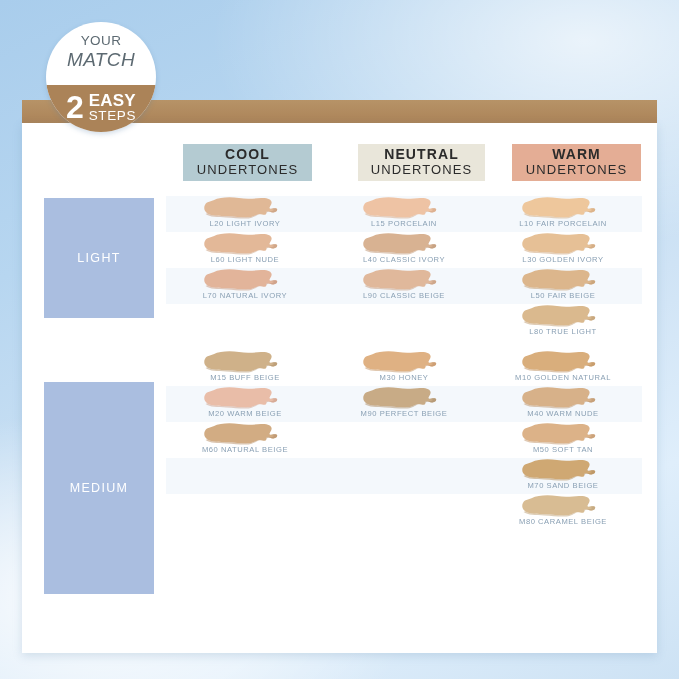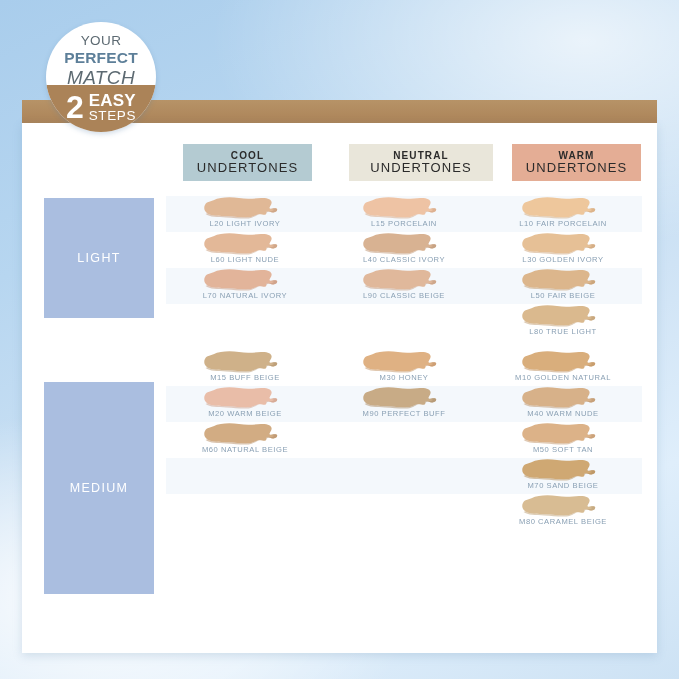--- a/index.html
+++ b/index.html
@@ -62,21 +62,21 @@
   .badge .num{font-size:32px;font-weight:bold;line-height:.9;}
   .badge .stk{text-align:left;line-height:1.0;}
   .badge .s1{font-size:17px;font-weight:bold;letter-spacing:.2px;}
   .badge .s2{font-size:13.5px;letter-spacing:.6px;}
   
   .colhdr{
     position:absolute;height:37px;
     display:flex;flex-direction:column;align-items:center;justify-content:center;
     color:#2b2b2b;line-height:1.12;
   }
-  .colhdr .l1{font-size:10px;font-weight:bold;letter-spacing:1.1px;}
+  .colhdr .l1{font-size:14px;font-weight:bold;letter-spacing:1.1px;}
   .colhdr .l2{font-size:13px;letter-spacing:1.1px;}
   
   .grp{
     position:absolute;left:44px;width:110px;background:#aabee0;
     display:flex;align-items:center;justify-content:center;
     color:#ffffff;font-size:12.5px;letter-spacing:1.3px;
   }
   
   .gridwrap{position:absolute;left:166px;top:196px;width:476px;}
   .row{position:relative;height:36px;}
@@ -107,37 +107,36 @@
   <div class="hdr">
   </div>
 
   <div class="band"></div>
 
   <div class="card"></div>
 
   <div class="badge">
     <div class="top">
       <div class="b1">YOUR</div>
-      <div class="b2">PERFECT</div>
       <div class="b3">MATCH</div>
     </div>
     <div class="bot">
       <div class="num">2</div>
       <div class="stk">
         <div class="s1">EASY</div>
         <div class="s2">STEPS</div>
       </div>
     </div>
   </div>
 
   <div class="colhdr" id="ch0" style="left: 183px; top: 144px; width: 129px; background: rgb(180, 203, 210);">
     <div class="l1">COOL</div>
     <div class="l2">UNDERTONES</div>
   </div>
-  <div class="colhdr" id="ch1" style="left: 349px; top: 144px; width: 144px; background: rgb(233, 230, 218);">
+  <div class="colhdr" id="ch1" style="left: 358px; top: 144px; width: 127px; background: rgb(233, 230, 218);">
     <div class="l1">NEUTRAL</div>
     <div class="l2">UNDERTONES</div>
   </div>
   <div class="colhdr" id="ch2" style="left: 512px; top: 144px; width: 129px; background: rgb(228, 173, 149);">
     <div class="l1">WARM</div>
     <div class="l2">UNDERTONES</div>
   </div>
 
   <div class="grp" id="grp-light" style="top: 198px; height: 120px; background: rgb(170, 190, 224);">LIGHT</div>
   <div class="grp" id="grp-medium" style="top: 382px; height: 212px; background: rgb(170, 190, 224);">MEDIUM</div>
@@ -298,21 +297,21 @@
           <div class="shname">M20 WARM BEIGE</div>
         </div>
         <div class="cell c1">
           <div class="swatch">
             <svg viewBox="0 0 84 22" preserveAspectRatio="none" aria-hidden="true">
               <path d="M10.5 3.2 C17 0.2 27 -0.4 36 1.1 C45 2.6 52 1.4 58 1.0 C64.5 0.6 69 2.4 68.6 6.0 C68.3 8.6 66.0 10.0 66.6 11.3 C67.4 12.9 71.5 10.4 73.4 11.6 C75.6 13.0 73.0 15.6 70.0 15.4 C67.3 15.2 65.2 13.6 63.8 14.4 C62.6 15.1 64.2 16.8 62.6 17.6 C61.0 18.4 58.6 17.0 56.0 17.2 C52.5 17.5 50.8 19.9 46.0 20.3 C40.0 20.8 33.0 19.6 25.0 19.2 C16.5 18.8 8.5 19.2 4.2 16.2 C0.0 13.3 0.6 8.2 4.0 5.6 Z" fill="#c8ab86"></path>
               <path d="M66.6 11.3 C67.4 12.9 71.5 10.4 73.4 11.6 C75.6 13.0 73.0 15.6 70.0 15.4 C67.3 15.2 65.2 13.6 63.8 14.4 C63.2 14.7 63.4 15.3 63.3 15.9 C64.6 13.9 66.9 14.4 69.2 13.9 C70.6 13.6 71.6 12.9 70.4 12.5 C68.8 12.0 67.3 12.4 66.6 11.3 Z" fill="#b29573" opacity="0.75"></path>
               <path d="M4.2 16.2 C8.5 19.2 16.5 18.8 25.0 19.2 C33.0 19.6 40.0 20.8 46.0 20.3 C50.8 19.9 52.5 17.5 56.0 17.2 C53.0 18.6 50.6 20.9 45.6 21.4 C39.0 22.1 31.6 20.8 23.4 20.4 C14.6 20.0 6.6 20.2 2.6 17.0 Z" fill="#b29573" opacity="0.55"></path>
             </svg>
           </div>
-          <div class="shname">M90 PERFECT BUFF</div>
+          <div class="shname">M90 PERFECT BEIGE</div>
         </div>
         <div class="cell c2">
           <div class="swatch">
             <svg viewBox="0 0 84 22" preserveAspectRatio="none" aria-hidden="true">
               <path d="M10.5 3.2 C17 0.2 27 -0.4 36 1.1 C45 2.6 52 1.4 58 1.0 C64.5 0.6 69 2.4 68.6 6.0 C68.3 8.6 66.0 10.0 66.6 11.3 C67.4 12.9 71.5 10.4 73.4 11.6 C75.6 13.0 73.0 15.6 70.0 15.4 C67.3 15.2 65.2 13.6 63.8 14.4 C62.6 15.1 64.2 16.8 62.6 17.6 C61.0 18.4 58.6 17.0 56.0 17.2 C52.5 17.5 50.8 19.9 46.0 20.3 C40.0 20.8 33.0 19.6 25.0 19.2 C16.5 18.8 8.5 19.2 4.2 16.2 C0.0 13.3 0.6 8.2 4.0 5.6 Z" fill="#d7b189"></path>
               <path d="M66.6 11.3 C67.4 12.9 71.5 10.4 73.4 11.6 C75.6 13.0 73.0 15.6 70.0 15.4 C67.3 15.2 65.2 13.6 63.8 14.4 C63.2 14.7 63.4 15.3 63.3 15.9 C64.6 13.9 66.9 14.4 69.2 13.9 C70.6 13.6 71.6 12.9 70.4 12.5 C68.8 12.0 67.3 12.4 66.6 11.3 Z" fill="#c09b76" opacity="0.75"></path>
               <path d="M4.2 16.2 C8.5 19.2 16.5 18.8 25.0 19.2 C33.0 19.6 40.0 20.8 46.0 20.3 C50.8 19.9 52.5 17.5 56.0 17.2 C53.0 18.6 50.6 20.9 45.6 21.4 C39.0 22.1 31.6 20.8 23.4 20.4 C14.6 20.0 6.6 20.2 2.6 17.0 Z" fill="#c09b76" opacity="0.55"></path>
             </svg>
           </div>
           <div class="shname">M40 WARM NUDE</div>

